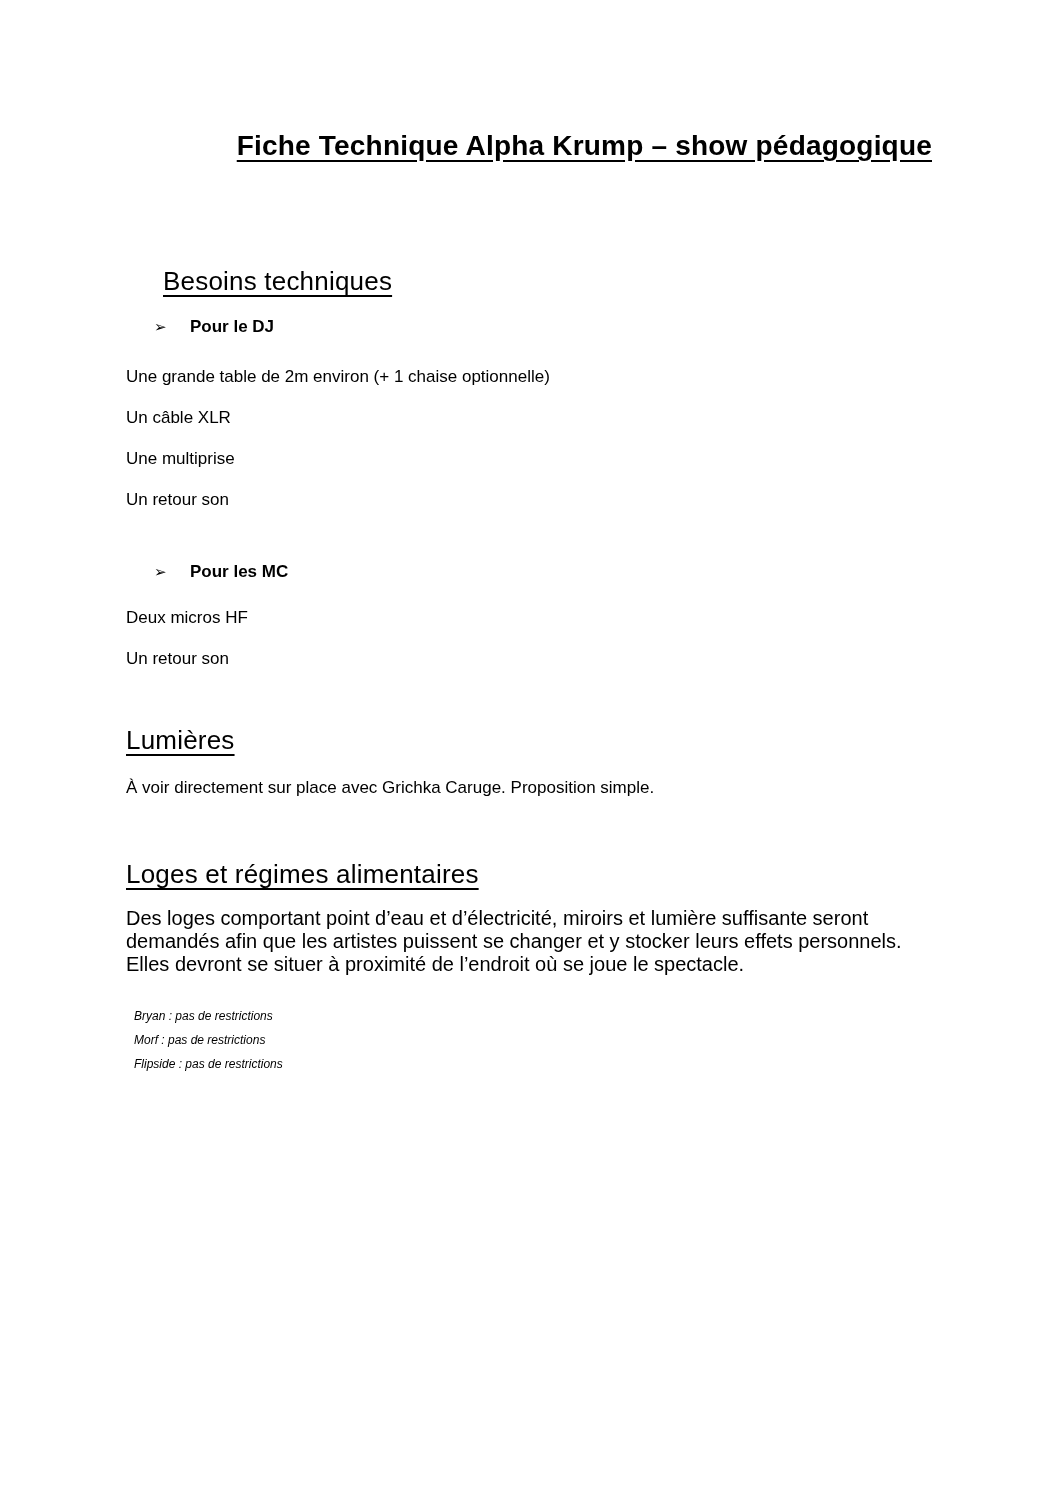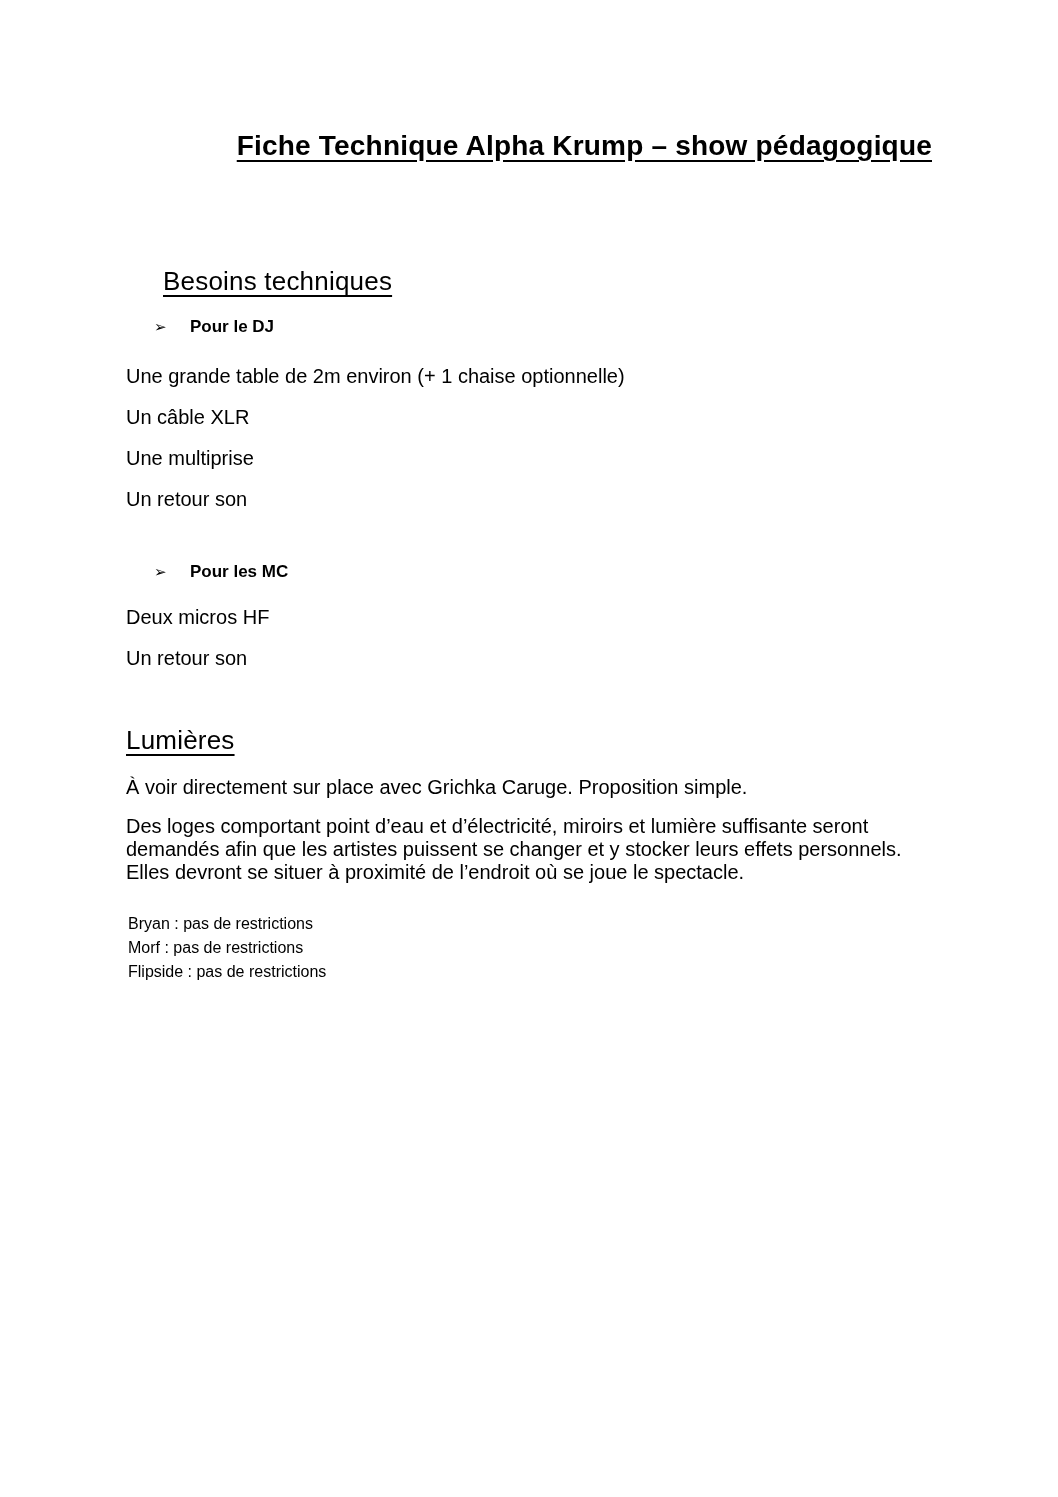--- a/index.html
+++ b/index.html
@@ -55,40 +55,41 @@
     font-weight: 400;
     font-size: 15px;
     width: 36px;
     flex: 0 0 36px;
   }
   .bullet-dj { margin-top: 19px; }
   .bullet-mc { margin-top: 51px; }
 
   .body-line {
     margin: 20px 0 0 0;
-    font-size: 20px;
+    font-size: 17px;
     line-height: 21px;
   }
   .first-item { margin-top: 28px; }
   .mc-first-item { margin-top: 24px; }
 
   .after-heading { margin-top: 21px; }
 
   .paragraph {
     margin: 17px 0 0 0;
     font-size: 20px;
     line-height: 23px;
     max-width: 810px;
   }
   .paragraph div { margin: 0; }
 
   .restrict-group {
-    margin: 28px 0 0 2px;
-    font-size: 16px;
+    margin: 28px 0 0 8px;
+    font-size: 12px;
     line-height: 24px;
+    font-style: italic;
   }
   .restrict-group.diet { margin-top: 25px; }
   .restrict-group div { margin: 0; }
 </style>
 </head>
 <body>
 
 <div class="page">
 
   <h1 class="doc-title">Fiche Technique Alpha Krump – show pédagogique</h1>
@@ -112,20 +113,21 @@
     <p class="body-line mc-first-item">Deux micros HF</p>
     <p class="body-line">Un retour son</p>
   </section>
 
   <section>
     <h2 class="section-heading heading-lumieres">Lumières</h2>
     <p class="body-line after-heading">À voir directement sur place avec Grichka Caruge. Proposition simple.</p>
   </section>
 
   <section>
+    <h2 class="section-heading heading-loges">Loges et régimes alimentaires</h2>
 
     <div class="paragraph">
       <div>Des loges comportant point d’eau et d’électricité, miroirs et lumière suffisante seront demandés afin que les artistes puissent se changer et y stocker leurs effets personnels. Elles devront se situer à proximité de l’endroit où se joue le spectacle.</div>
     </div>
 
     <div class="restrict-group">
       <div>Bryan : pas de restrictions</div>
       <div>Morf : pas de restrictions</div>
       <div>Flipside : pas de restrictions</div>
     </div>

